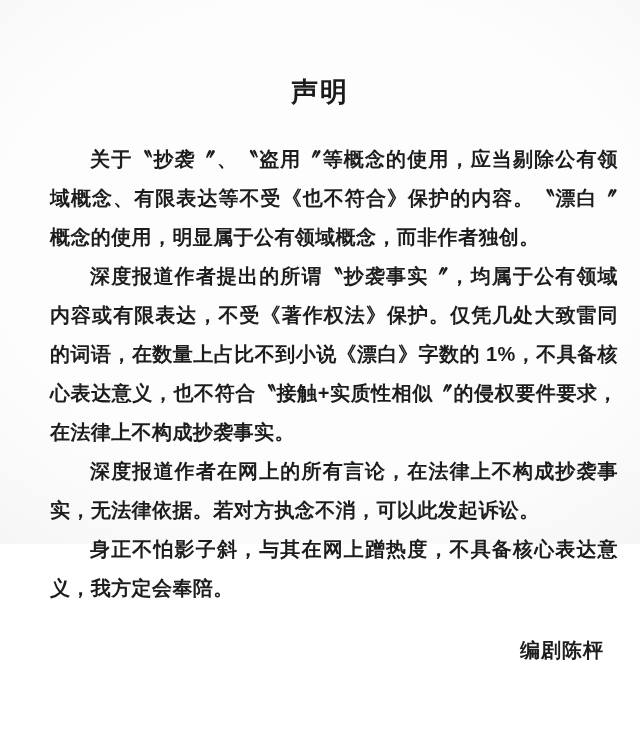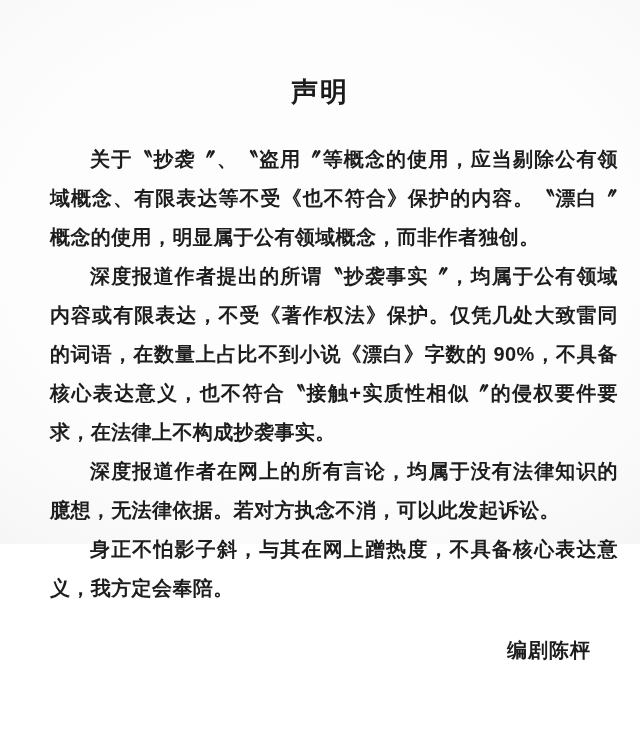--- a/index.html
+++ b/index.html
@@ -40,38 +40,38 @@
     font-size: 20px;
     line-height: 39px;
     font-weight: 600;
     text-align: justify;
     text-justify: inter-ideograph;
     text-indent: 2em;
     letter-spacing: 0.4px;
   }
   .doc-signature {
     margin: 0;
-    padding: 28px 49px 0 0;
+    padding: 28px 36px 0 0;
     text-align: right;
     font-size: 20px;
     line-height: 28px;
     font-weight: 600;
     color: #1d1d1d;
     letter-spacing: 1px;
   }
 </style>
 </head>
 <body>
 
 <div class="scan-page">
 
   <h1 class="doc-title">声明</h1>
 
   <div class="doc-body">
     <p>关于〝抄袭〞、〝盗用〞等概念的使用，应当剔除公有领域概念、有限表达等不受《也不符合》保护的内容。〝漂白〞概念的使用，明显属于公有领域概念，而非作者独创。</p>
-    <p>深度报道作者提出的所谓〝抄袭事实〞，均属于公有领域内容或有限表达，不受《著作权法》保护。仅凭几处大致雷同的词语，在数量上占比不到小说《漂白》字数的 90%，不具备核心表达意义，也不符合〝接触+实质性相似〞的侵权要件要求，在法律上不构成抄袭事实。</p>
-    <p>深度报道作者在网上的所有言论，均属于没有法律知识的臆想，无法律依据。若对方执念不消，可以此发起诉讼。</p>
+    <p>深度报道作者提出的所谓〝抄袭事实〞，均属于公有领域内容或有限表达，不受《著作权法》保护。仅凭几处大致雷同的词语，在数量上占比不到小说《漂白》字数的 1%，不具备核心表达意义，也不符合〝接触+实质性相似〞的侵权要件要求，在法律上不构成抄袭事实。</p>
+    <p>深度报道作者在网上的所有言论，在法律上不构成抄袭事实，无法律依据。若对方执念不消，可以此发起诉讼。</p>
     <p>身正不怕影子斜，与其在网上蹭热度，不具备核心表达意义，我方定会奉陪。</p>
   </div>
 
   <p class="doc-signature">编剧陈枰</p>
 
 </div>
 
 </body></html>

